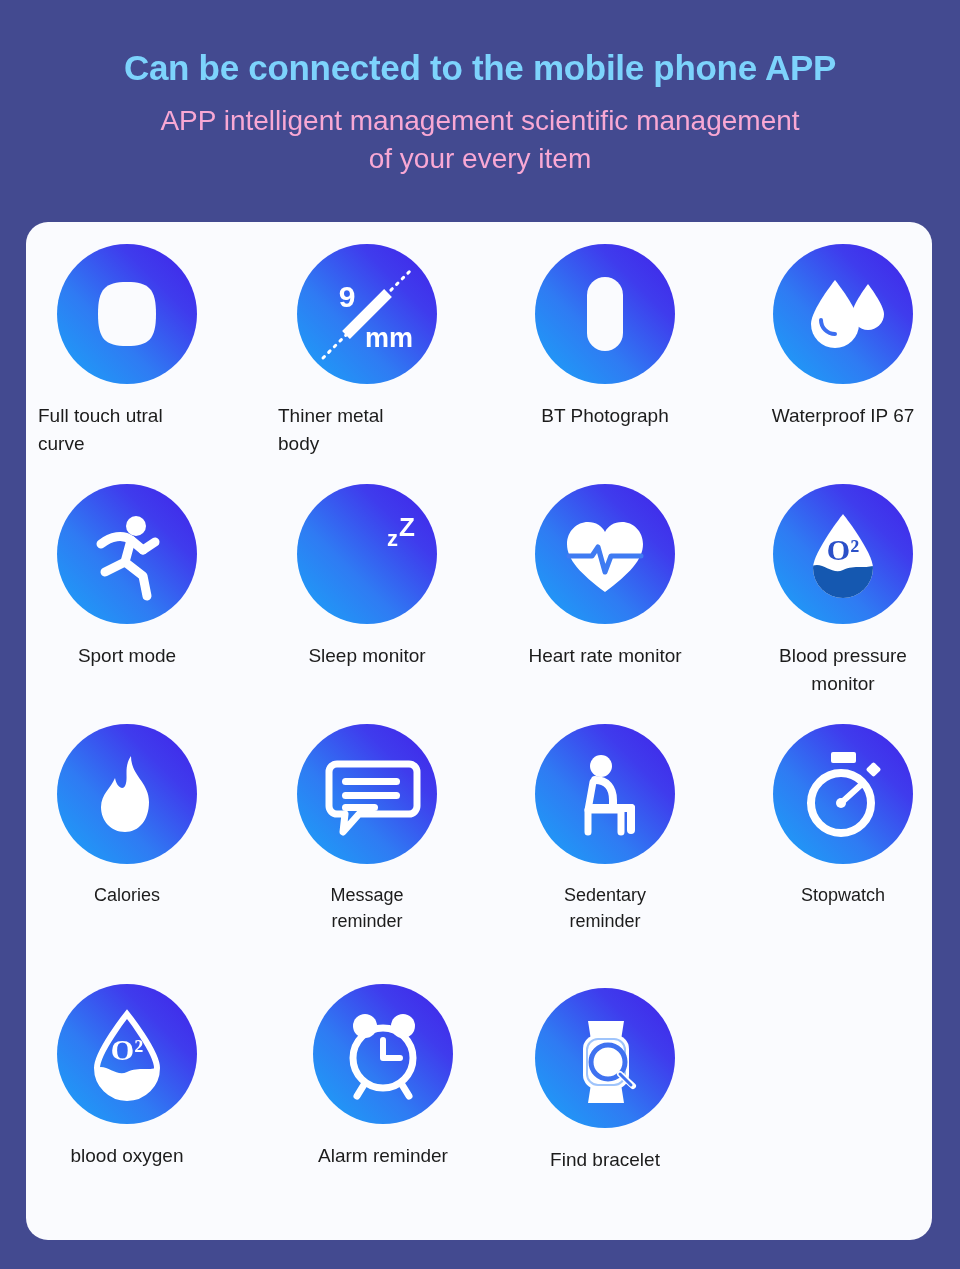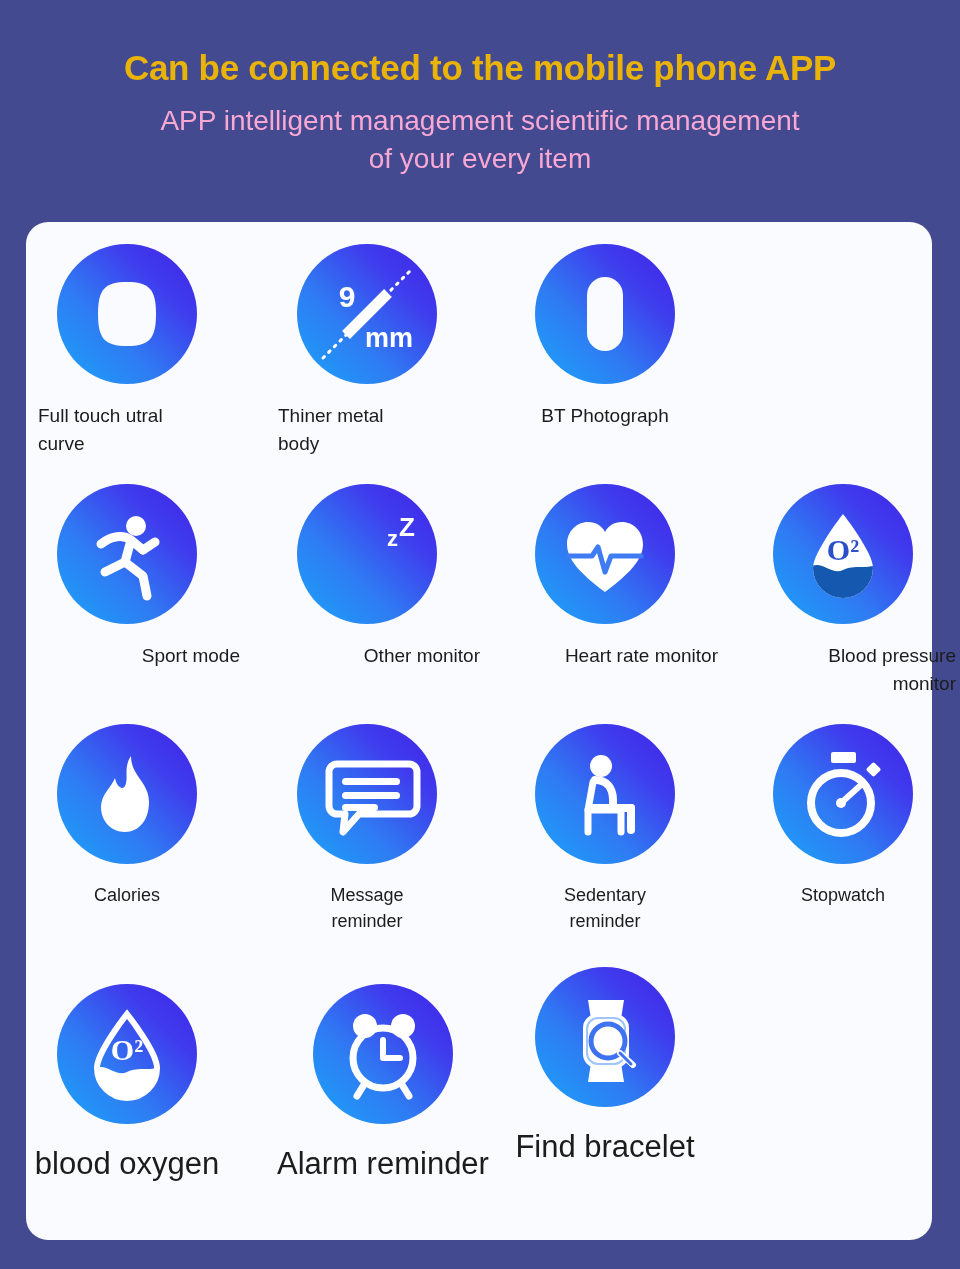--- a/index.html
+++ b/index.html
@@ -27,21 +27,21 @@
     position: absolute;
     top: 0;
     left: 0;
     width: 960px;
     height: 222px;
     text-align: center;
     box-sizing: border-box;
     padding-top: 48px;
   }
   .header-title {
-    color: #eab308;
+    color: #7dd3fc;
     font-size: 35px;
     font-weight: bold;
     letter-spacing: -0.3px;
     line-height: 1.15;
     margin: 0;
     white-space: nowrap;
   }
   .header-sub {
     color: #f9a8d4;
     font-size: 28px;
@@ -98,23 +98,23 @@
   .cell-label {
     margin-top: 18px;
     color: #1c1c1c;
     line-height: 1.45;
     font-weight: 400;
     white-space: pre-line;
   }
 
   
   .row-1 .cell-label { font-size: 19px; }
-  .row-2 .cell-label { font-size: 19px; text-align: right; }
+  .row-2 .cell-label { font-size: 19px; }
   .row-3 .cell-label { font-size: 18px; }
-  .row-4 .cell-label { font-size: 31px; }
+  .row-4 .cell-label { font-size: 19px; }
 
   
   .lab-left  { text-align: left; padding-left: 24px; }
   .lab-cent  { text-align: center; }
 </style>
 </head>
 <body>
 
 <div class="page">
 
@@ -151,20 +151,30 @@
 
       <div class="cell row-1" style="left:466px; top:22px;">
         <div class="icon-circle">
           <svg viewBox="0 0 140 140">
               <rect x="52" y="33" width="36" height="74" rx="18" fill="#fafbfe"></rect>
             </svg>
         </div>
         <div class="cell-label lab-cent">BT Photograph</div>
       </div>
 
+      <div class="cell row-1" style="left:704px; top:22px;">
+        <div class="icon-circle">
+          <svg viewBox="0 0 140 140">
+            <path d="M62 36 C62 36 38 66 38 80 A24 24 0 0 0 86 80 C86 66 62 36 62 36 Z" fill="#ffffff"></path>
+            <path d="M48 76 a14 14 0 0 0 14 14" stroke="#3c6ef0" stroke-width="4" fill="none" stroke-linecap="round"></path>
+            <path d="M95 40 C95 40 79 61 79 70 A16 16 0 0 0 111 70 C111 61 95 40 95 40 Z" fill="#ffffff"></path>
+          </svg>
+        </div>
+        <div class="cell-label lab-cent">Waterproof IP 67</div>
+      </div>
 
       <div class="cell row-2" style="left:-12px; top:262px;">
         <div class="icon-circle">
           <svg viewBox="0 0 140 140">
             <circle cx="79" cy="42" r="10" fill="#ffffff"></circle>
             <path d="M44 60 C54 52 66 50 74 56 L86 66" stroke="#ffffff" stroke-width="9" fill="none" stroke-linecap="round" stroke-linejoin="round"></path>
             <path d="M74 56 L68 78 L86 92 L90 112" stroke="#ffffff" stroke-width="9" fill="none" stroke-linecap="round" stroke-linejoin="round"></path>
             <path d="M68 78 L48 88" stroke="#ffffff" stroke-width="9" fill="none" stroke-linecap="round" stroke-linejoin="round"></path>
             <path d="M86 66 L98 58" stroke="#ffffff" stroke-width="9" fill="none" stroke-linecap="round" stroke-linejoin="round"></path>
           </svg>
@@ -173,21 +183,21 @@
       </div>
 
       <div class="cell row-2" style="left:228px; top:262px;">
         <div class="icon-circle">
           <svg viewBox="0 0 140 140">
             <path d="M84 36 A34 34 0 1 0 84 104 A27 27 0 0 1 84 36 Z" fill="#ffffff"></path>
             <text x="90" y="62" font-family="'Liberation Sans', sans-serif" font-size="22" font-weight="bold" fill="#ffffff">z</text>
             <text x="102" y="52" font-family="'Liberation Sans', sans-serif" font-size="26" font-weight="bold" fill="#ffffff">Z</text>
           </svg>
         </div>
-        <div class="cell-label lab-cent">Other monitor</div>
+        <div class="cell-label lab-cent">Sleep monitor</div>
       </div>
 
       <div class="cell row-2" style="left:466px; top:262px;">
         <div class="icon-circle">
           <svg viewBox="0 0 140 140">
             <path d="M70 108 C46 90 32 76 32 60 C32 47 42 38 53 38 C61 38 67 42 70 48 C73 42 79 38 87 38 C98 38 108 47 108 60 C108 76 94 90 70 108 Z" fill="#ffffff"></path>
             <path d="M34 72 L57 72 L63 63 L70 88 L76 72 L106 72" stroke="#3f7bf2" stroke-width="5" fill="none" stroke-linejoin="round" stroke-linecap="round"></path>
           </svg>
         </div>
         <div class="cell-label lab-cent">Heart rate monitor</div>
@@ -288,21 +298,21 @@
             <circle cx="90" cy="42" r="12" fill="#ffffff"></circle>
             <circle cx="70" cy="74" r="30" fill="none" stroke="#ffffff" stroke-width="7"></circle>
             <path d="M70 56 L70 74 L87 74" stroke="#ffffff" stroke-width="6" fill="none" stroke-linecap="round" stroke-linejoin="round"></path>
             <path d="M52 99 L44 112" stroke="#ffffff" stroke-width="7" stroke-linecap="round"></path>
             <path d="M88 99 L96 112" stroke="#ffffff" stroke-width="7" stroke-linecap="round"></path>
           </svg>
         </div>
         <div class="cell-label lab-cent">Alarm reminder</div>
       </div>
 
-      <div class="cell row-4" style="left:466px; top:745px;">
+      <div class="cell row-4" style="left:466px; top:766px;">
         <div class="icon-circle">
           <svg viewBox="0 0 140 140">
             <path d="M53 33 H89 L86 52 H56 Z" fill="#ffffff"></path>
             <path d="M56 96 H86 L89 115 H53 Z" fill="#ffffff"></path>
             <rect x="48" y="47" width="46" height="54" rx="14" fill="#ffffff"></rect>
             <rect x="52" y="51" width="38" height="46" rx="11" fill="none" stroke="#9fc4fb" stroke-width="2"></rect>
             <circle cx="73" cy="74" r="17" fill="none" stroke="#3f72f0" stroke-width="5"></circle>
             <path d="M85 86 L98 98" stroke="#ffffff" stroke-width="6" stroke-linecap="round"></path>
             <path d="M85 86 L96 97" stroke="#3f72f0" stroke-width="3" stroke-linecap="round"></path>
           </svg>

